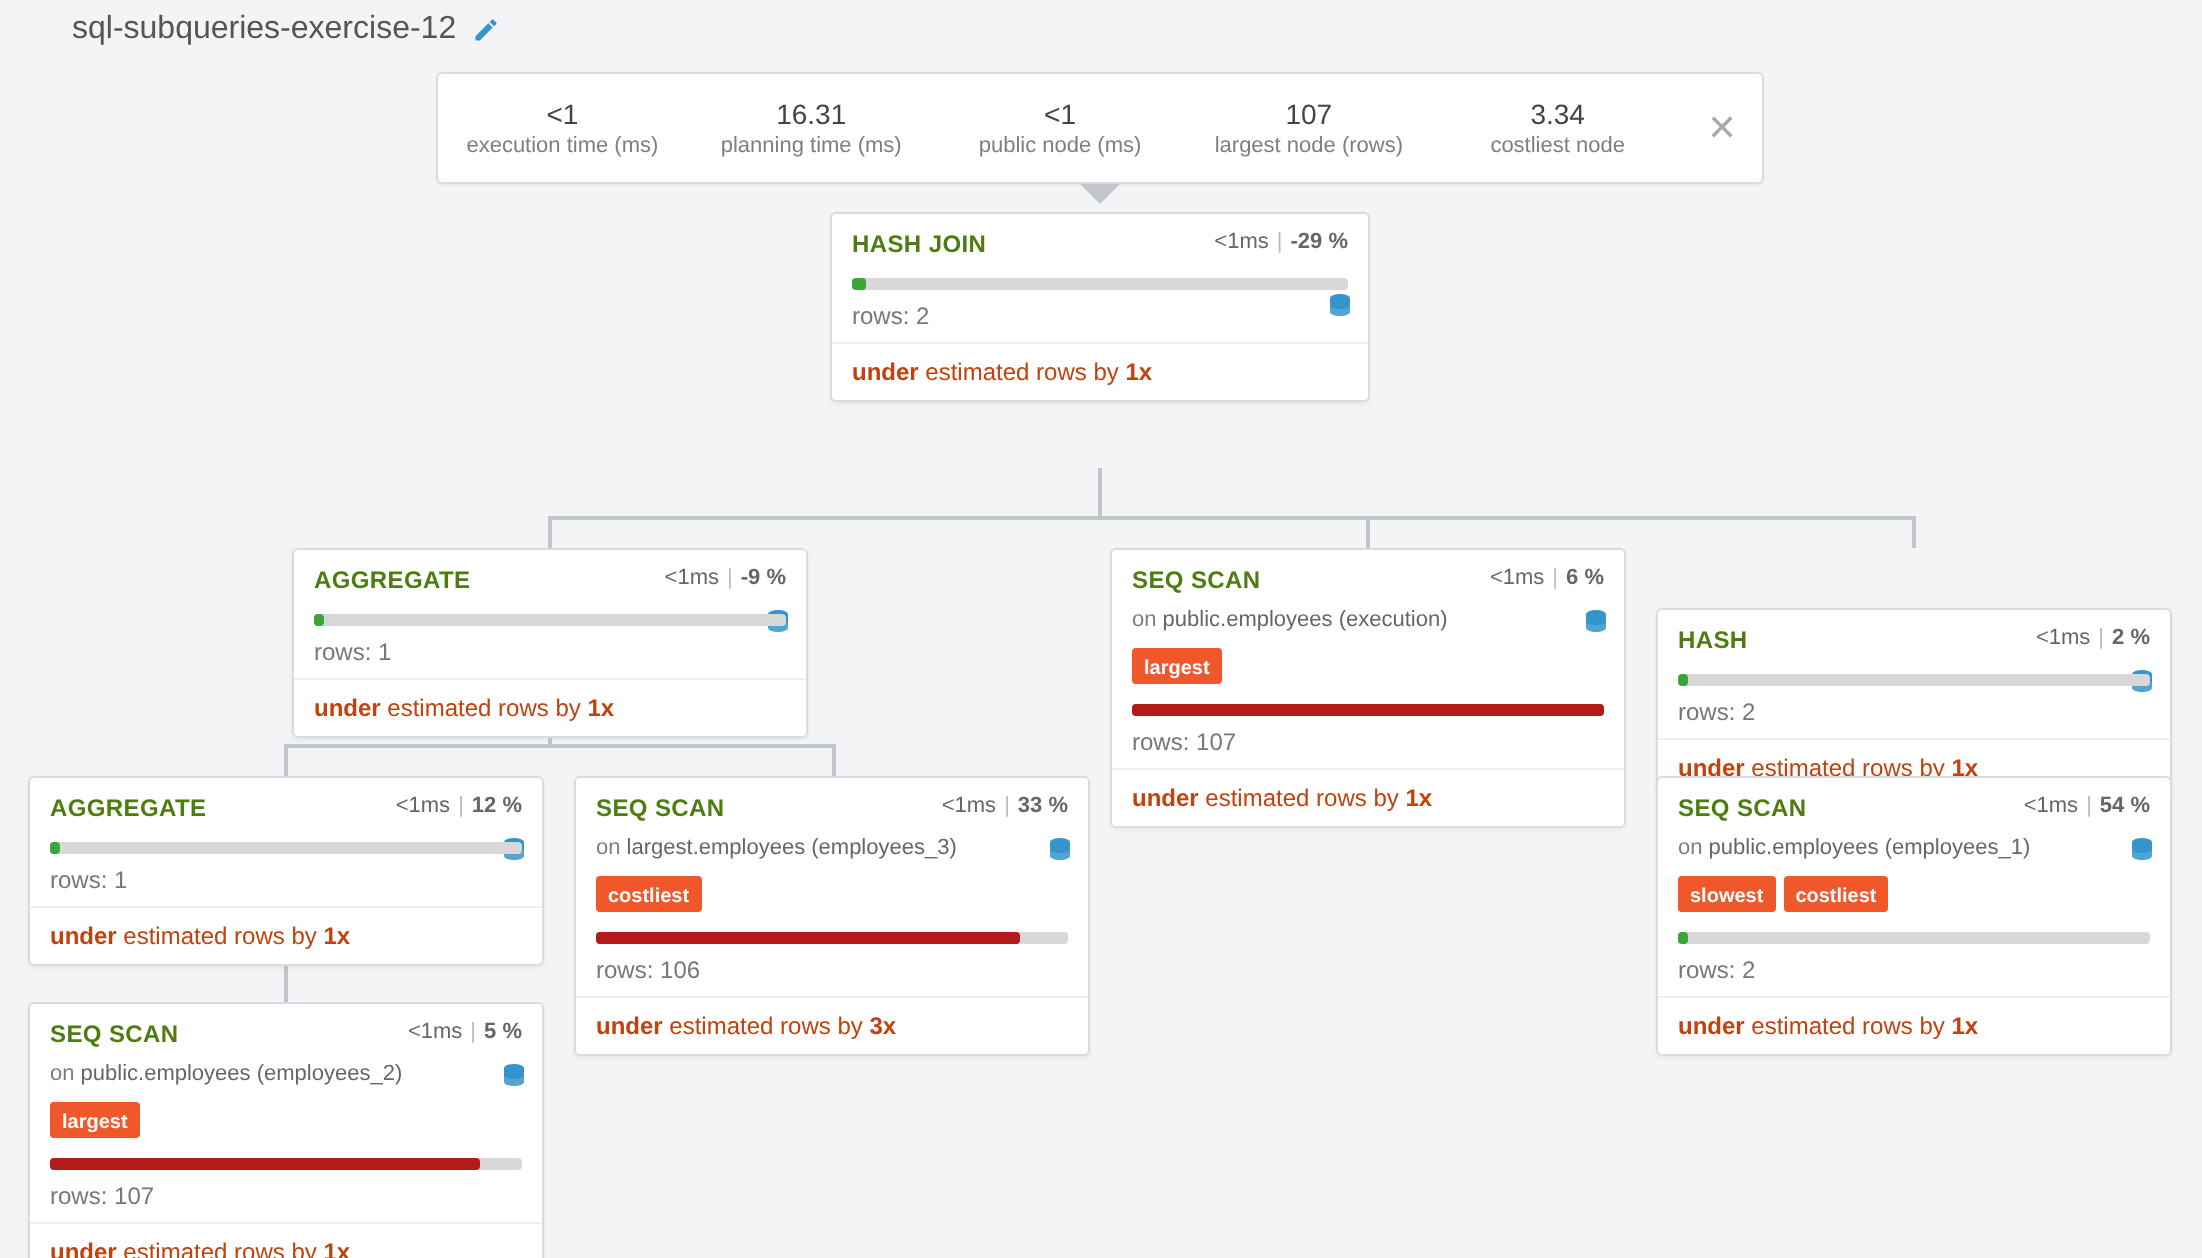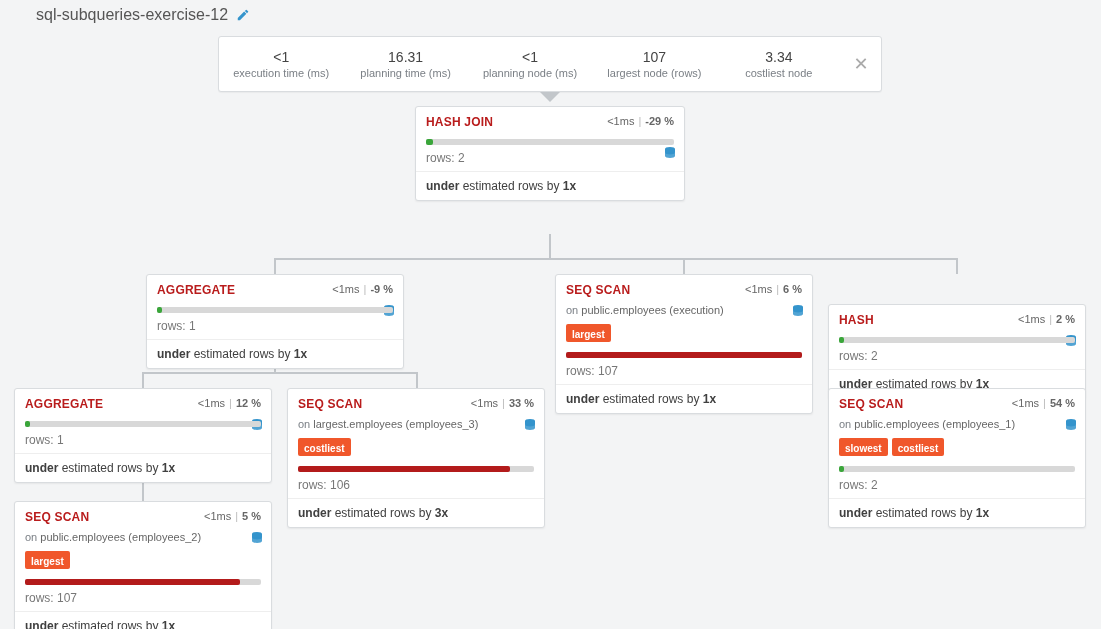--- a/index.html
+++ b/index.html
@@ -63,37 +63,37 @@
     border: 1px solid var(--border);
     border-radius: 3px;
     box-shadow: 0 1px 2px rgba(0,0,0,.06);
     font-size: 12px;
     overflow: hidden;
   }
   .node .head {
     display: flex; justify-content: space-between; align-items: flex-start;
     padding: 8px 10px 6px 10px;
   }
-  .node .name { font-weight: 700; font-size: 12px; letter-spacing: .2px; color: #b91c1c; }
+  .node .name { font-weight: 700; font-size: 12px; letter-spacing: .2px; color: #4d7c0f; }
   .node .meta { color: #666; font-size: 11px; white-space: nowrap; }
   .node .meta .sep { color: #bbb; margin: 0 4px; }
   .node .desc { padding: 0 10px 6px 10px; color: #666; font-size: 11px; line-height: 1.35; }
   .node .desc .kw { color: var(--muted); }
   .node .dbicon { position: absolute; right: 8px; top: 30px; color: var(--icon); }
   .node .dbicon.top40 { top: 40px; }
   .node .dbicon svg { display:block; }
 
   .bar-wrap { position: relative; height: 6px; margin: 4px 10px 6px 10px; background: var(--bar-bg); border-radius: 2px; }
   .bar-fill { position: absolute; left: 0; top: 0; bottom: 0; border-radius: 2px; }
   .bar-fill.red { background: var(--bar-red); }
   .bar-fill.green { background: var(--bar-green); }
 
   .rows { padding: 0 10px 6px 10px; color: #777; }
   .divider { border-top: 1px solid #eee; }
-  .est { padding: 7px 10px; color: #404040; }
+  .est { padding: 7px 10px; color: #c2410c; }
   .est .b { font-weight: 700; }
 
   .badges { padding: 0 10px 6px 10px; display: flex; gap: 4px; flex-wrap: wrap; }
   .badge {
     background: var(--badge); color: #fff; font-size: 10px;
     padding: 5px 6px 2px 6px; border-radius: 2px; font-weight: 600;
   }
 
   .conn {
     position: absolute; background: transparent;
@@ -129,21 +129,21 @@
     <div class="stat">
       <div class="val">&lt;1</div>
       <div class="lbl">execution time (ms)</div>
     </div>
     <div class="stat">
       <div class="val">16.31</div>
       <div class="lbl">planning time (ms)</div>
     </div>
     <div class="stat">
       <div class="val">&lt;1</div>
-      <div class="lbl">planning node (ms)</div>
+      <div class="lbl">public node (ms)</div>
     </div>
     <div class="stat">
       <div class="val">107</div>
       <div class="lbl">largest node (rows)</div>
     </div>
     <div class="stat">
       <div class="val">3.34</div>
       <div class="lbl">costliest node</div>
     </div>
     <div class="close-x">✕</div>

